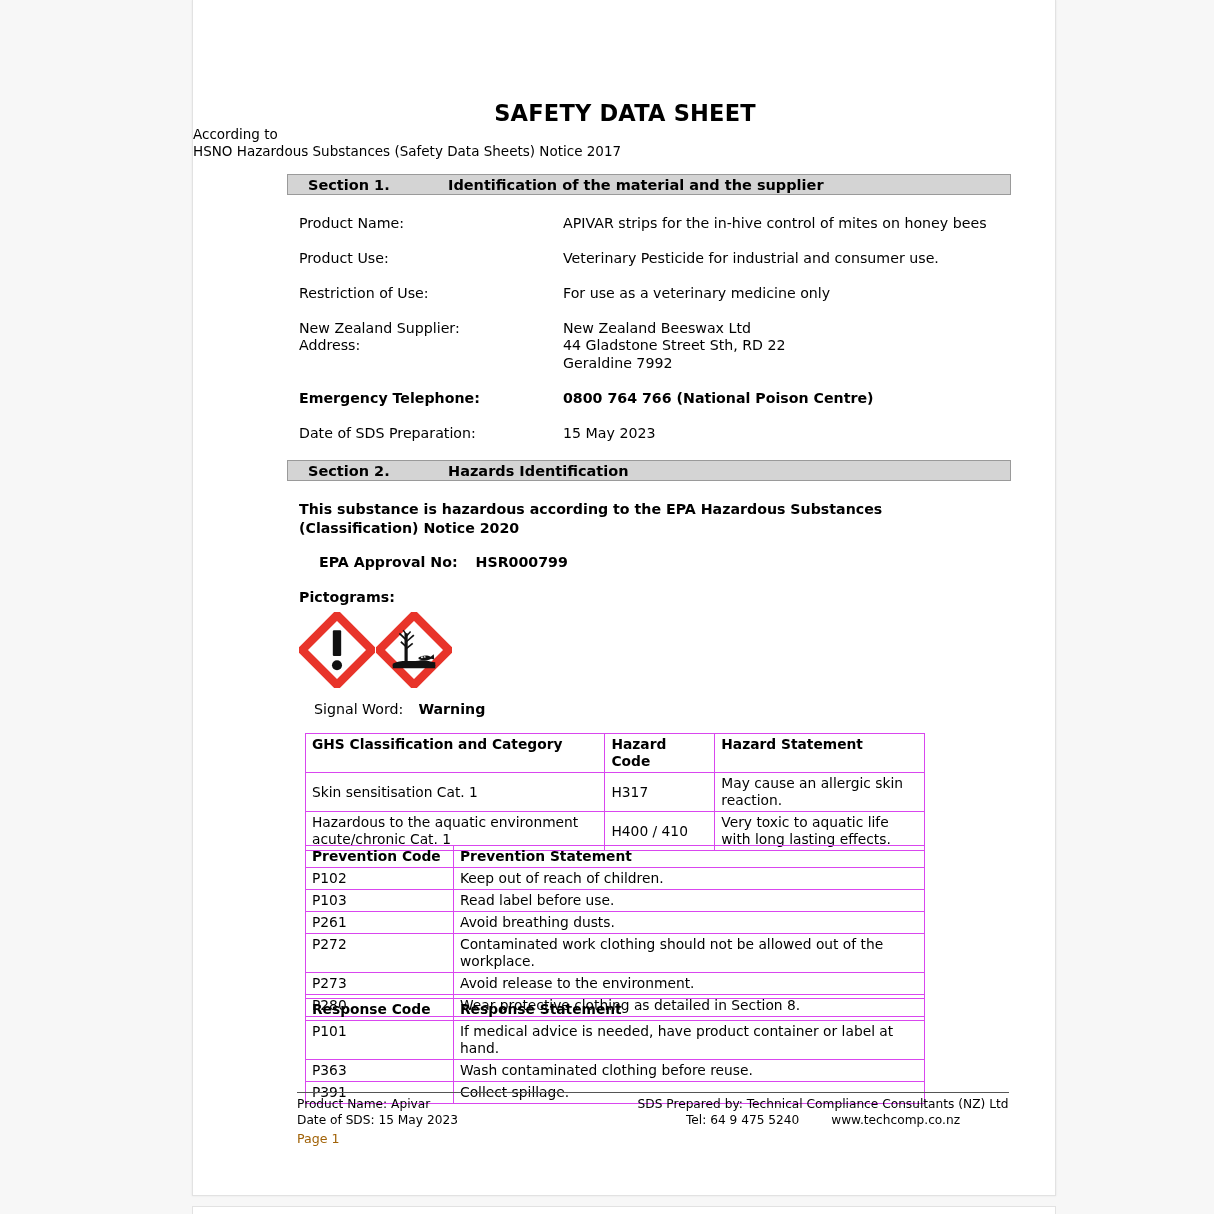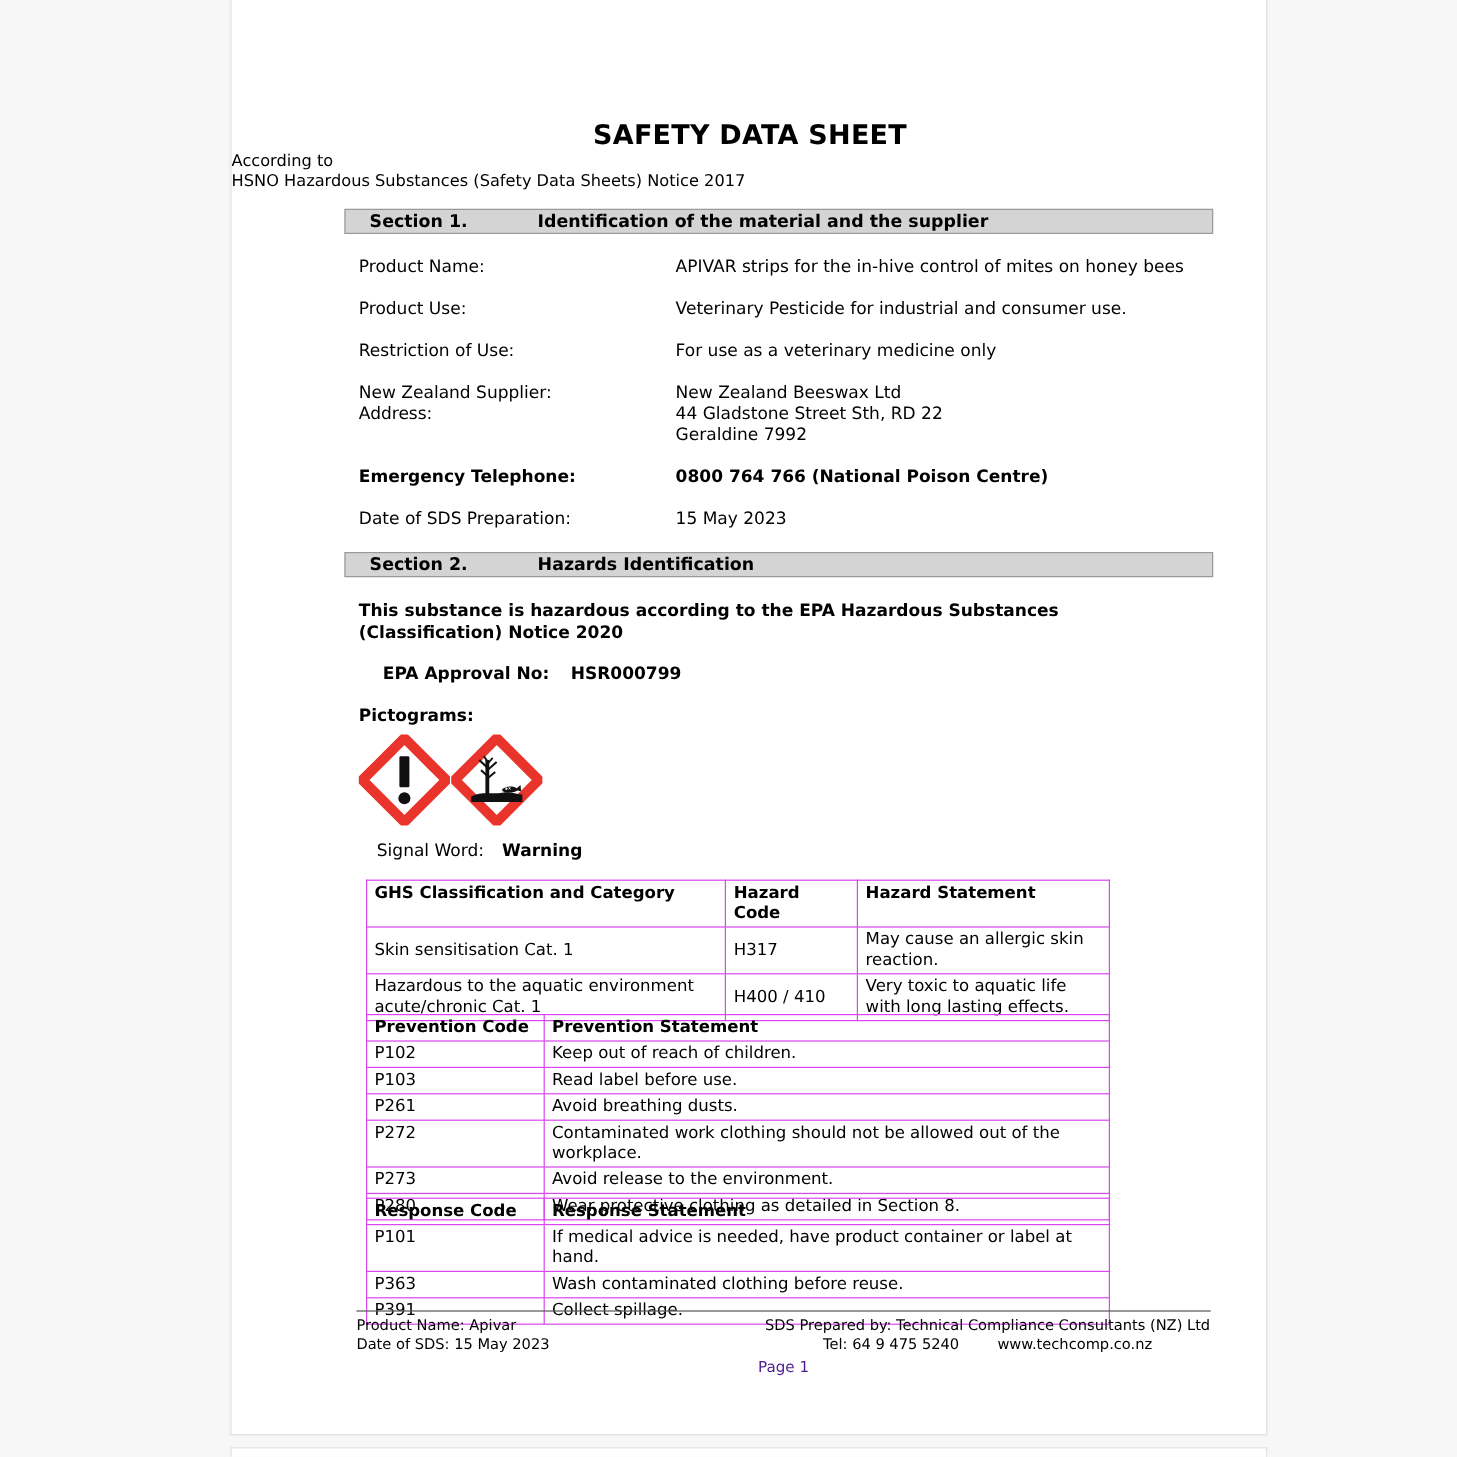--- a/index.html
+++ b/index.html
@@ -196,23 +196,23 @@
   }
   .footer-right .fr2 {
     display: block;
   }
   .footer-right .fr2 .tel { margin-right: 28px; }
   .page-num {
     position: absolute;
     left: 104px;
     top: 1131px;
     width: 712px;
-    text-align: center;
+    text-align: left;
     font-size: 12.6px;
-    color: #4c1d95;
+    color: #a16207;
   }
 </style>
 </head>
 <body>
 
 <div class="viewer">
 
   <div class="page">
     <div class="page-inner">
 

